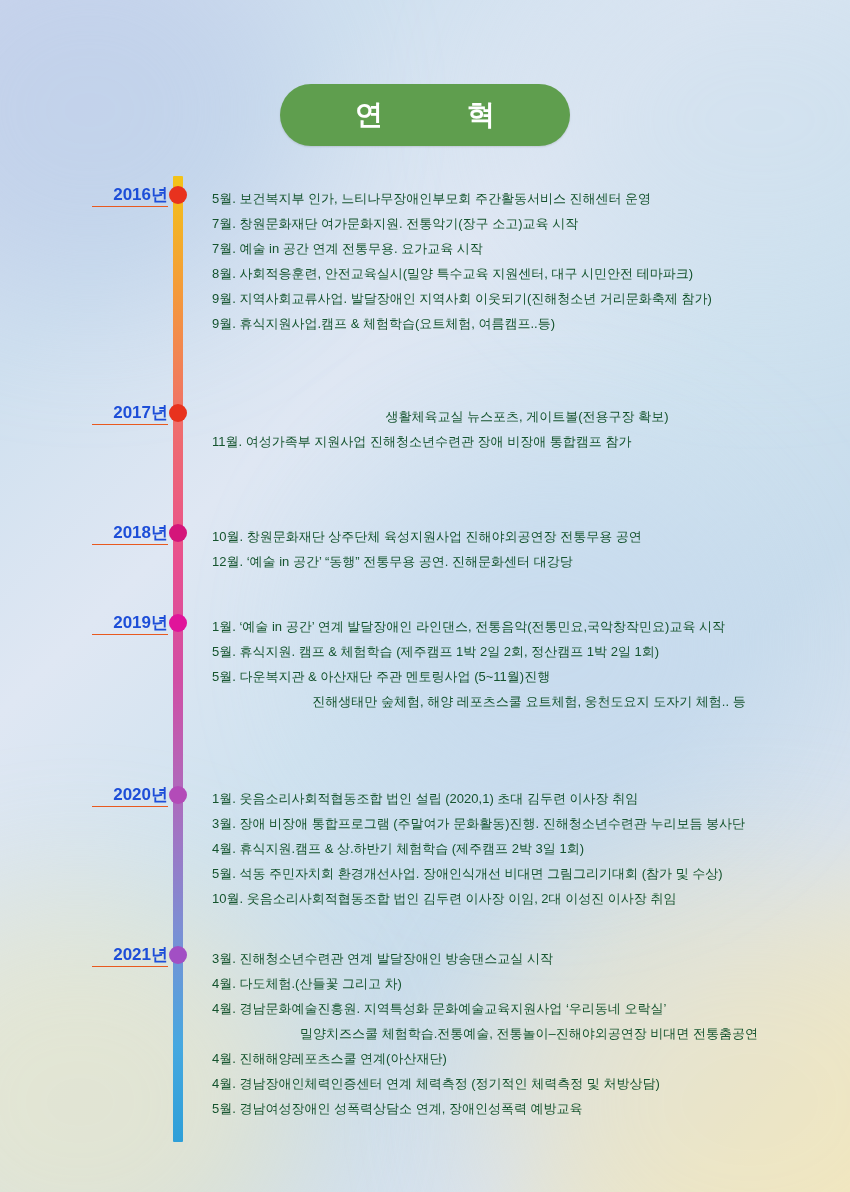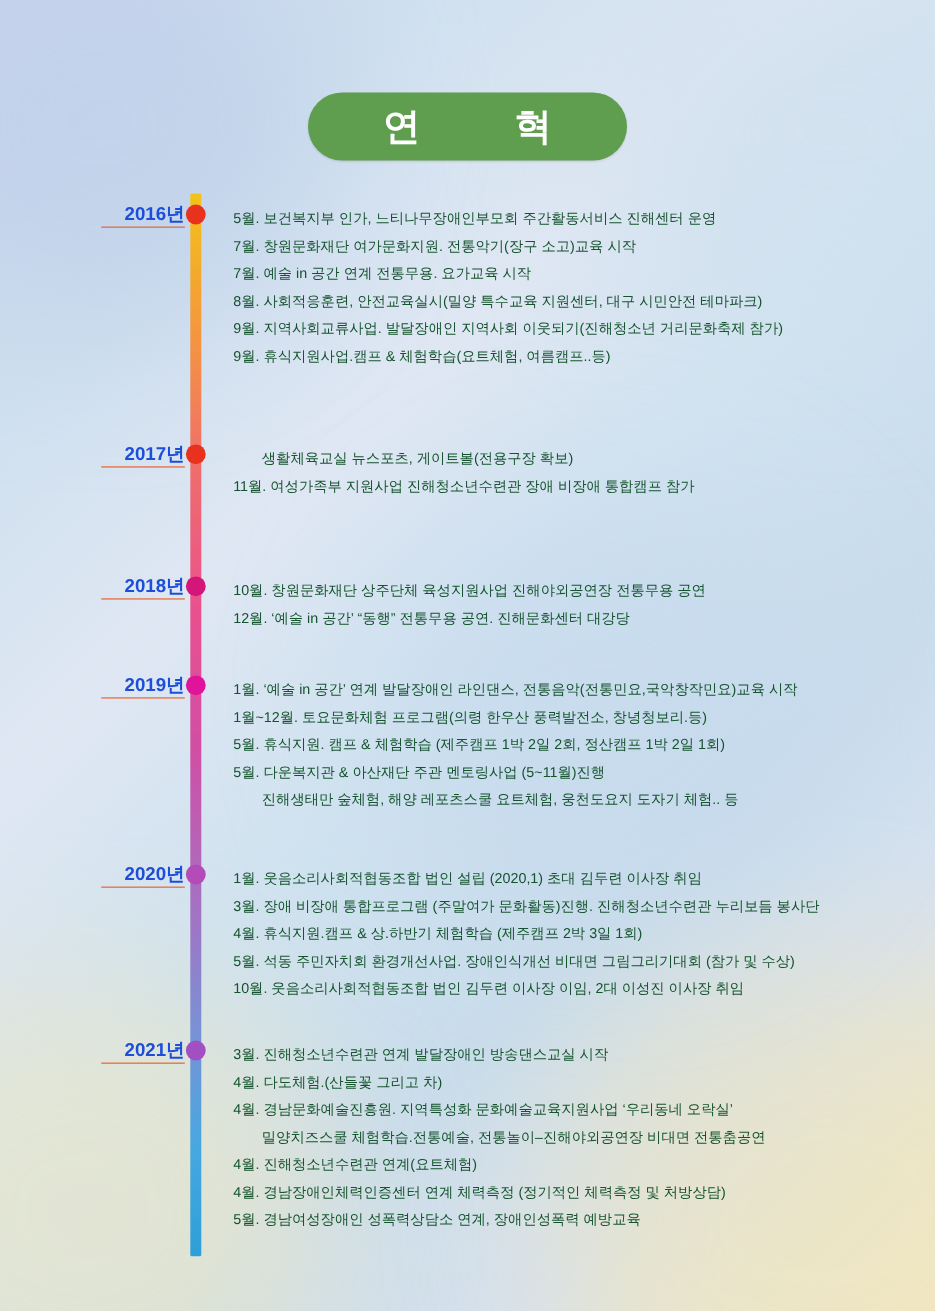--- a/index.html
+++ b/index.html
@@ -47,21 +47,21 @@
     height: 62px;
     border-radius: 34px;
     background: #5f9e4e;
     display: flex;
     align-items: center;
     justify-content: center;
     box-shadow: 0 1px 2px rgba(0,0,0,0.12);
   }
   .title-pill span {
     color: #ffffff;
-    font-size: 34px;
+    font-size: 28px;
     font-weight: bold;
     letter-spacing: 38px;
     text-indent: 38px;
     font-family: "Liberation Sans", sans-serif;
   }
 
   
   .timeline {
     position: absolute;
     left: 173px;
@@ -121,20 +121,21 @@
     padding-right: 30px;
   }
   .line {
     font-size: 13px;
     color: #14532d;
     line-height: 25px;
     white-space: nowrap;
   }
   .line.indent {
     padding-left: 26px;
+    text-align: center;
   }
 </style>
 </head>
 <body>
 
 <div class="page">
 
   <div class="bg-blob blob-1"></div>
   <div class="bg-blob blob-2"></div>
   <div class="bg-blob blob-3"></div>
@@ -176,21 +177,20 @@
         <div class="entry-body">
           <div class="line">10월. 창원문화재단 상주단체 육성지원사업 진해야외공연장 전통무용 공연</div>
           <div class="line">12월. ‘예술 in 공간’  “동행” 전통무용 공연. 진해문화센터 대강당</div>
         </div>
       </div>
       <div class="entry" style="position: absolute; left: 0px; top: 438px; width: 850px;">
         <div class="entry-year"><span>2019년</span><span class="underline"></span></div>
         <div class="entry-dot" style="background: rgb(224, 20, 154); top: 0px;"></div>
         <div class="entry-body">
           <div class="line">1월. ‘예술 in 공간’ 연계 발달장애인 라인댄스, 전통음악(전통민요,국악창작민요)교육 시작</div>
-          <div class="line">1월~12월. 토요문화체험 프로그램(의령 한우산 풍력발전소, 창녕청보리.등)</div>
           <div class="line">5월. 휴식지원. 캠프 &amp; 체험학습 (제주캠프 1박 2일 2회, 정산캠프 1박 2일 1회)</div>
           <div class="line">5월. 다운복지관 &amp; 아산재단 주관 멘토링사업 (5~11월)진행</div>
           <div class="line indent">진해생태만 숲체험, 해양 레포츠스쿨 요트체험, 웅천도요지 도자기 체험.. 등</div>
         </div>
       </div>
       <div class="entry" style="position: absolute; left: 0px; top: 610px; width: 850px;">
         <div class="entry-year"><span>2020년</span><span class="underline"></span></div>
         <div class="entry-dot" style="background: rgb(179, 75, 184); top: 0px;"></div>
         <div class="entry-body">
           <div class="line">1월. 웃음소리사회적협동조합 법인 설립 (2020,1) 초대 김두련 이사장 취임</div>
@@ -201,20 +201,20 @@
         </div>
       </div>
       <div class="entry" style="position: absolute; left: 0px; top: 770px; width: 850px;">
         <div class="entry-year"><span>2021년</span><span class="underline"></span></div>
         <div class="entry-dot" style="background: rgb(162, 79, 196); top: 0px;"></div>
         <div class="entry-body">
           <div class="line">3월. 진해청소년수련관 연계 발달장애인 방송댄스교실 시작</div>
           <div class="line">4월. 다도체험.(산들꽃 그리고 차)</div>
           <div class="line">4월. 경남문화예술진흥원. 지역특성화 문화예술교육지원사업 ‘우리동네 오락실’</div>
           <div class="line indent">밀양치즈스쿨 체험학습.전통예술, 전통놀이–진해야외공연장 비대면 전통춤공연</div>
-          <div class="line">4월. 진해청소년수련관 연계(요트체험)</div>
+          <div class="line">4월. 진해해양레포츠스쿨 연계(아산재단)</div>
           <div class="line">4월. 경남장애인체력인증센터 연계 체력측정 (정기적인 체력측정 및 처방상담)</div>
           <div class="line">5월. 경남여성장애인 성폭력상담소 연계, 장애인성폭력 예방교육</div>
         </div>
       </div>
     </div>
 
 </div>
 
 </body></html>

